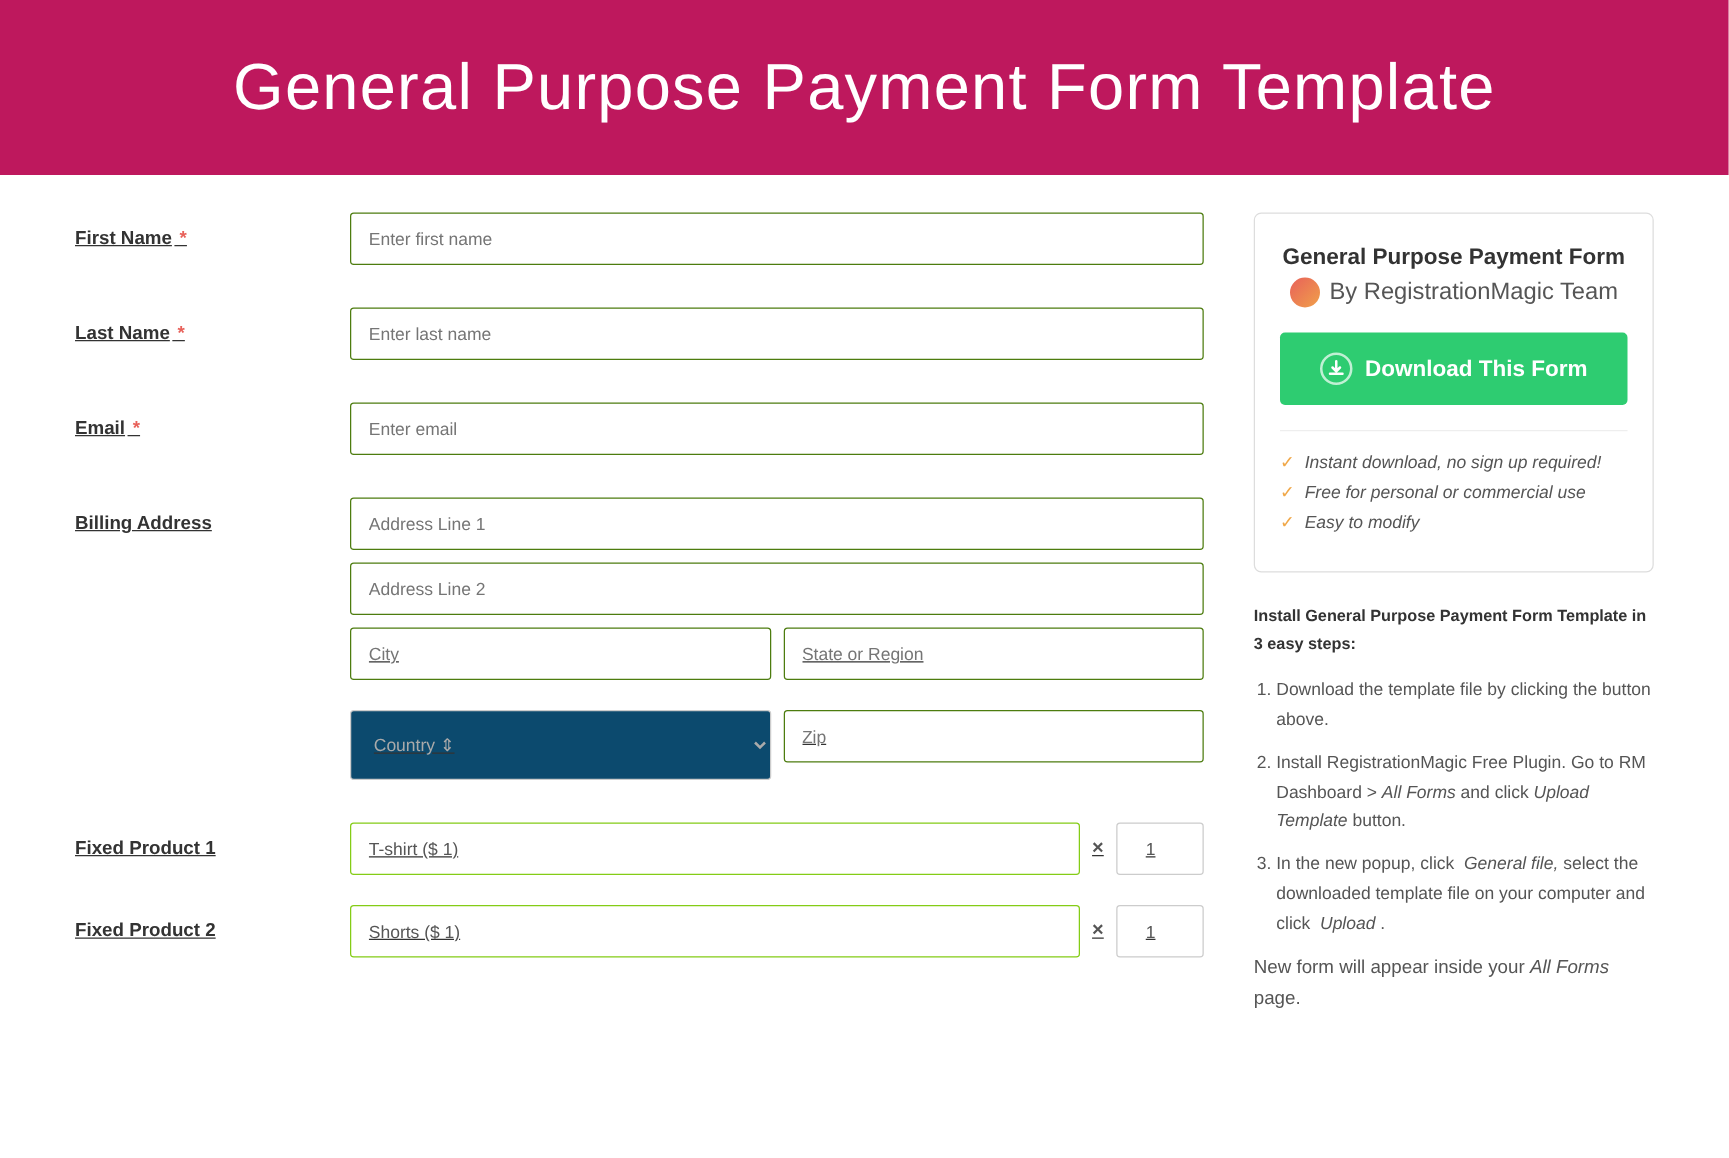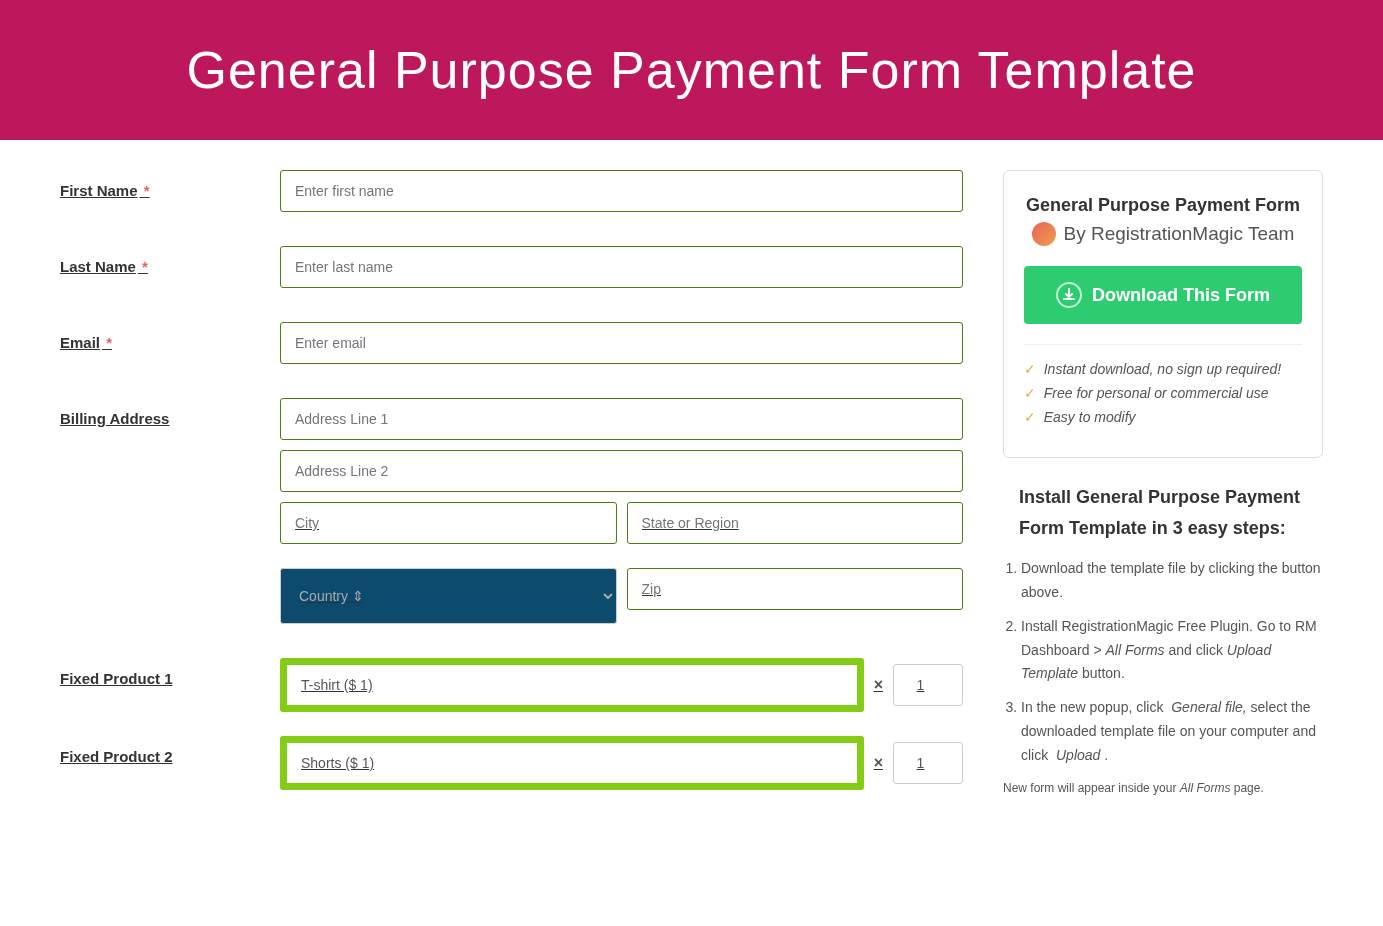--- a/index.html
+++ b/index.html
@@ -98,21 +98,21 @@
 
     .product-row {
       display: flex;
       align-items: center;
       gap: 10px;
     }
 
     .product-input {
       flex: 1;
       padding: 12px 14px;
-      border: 7px solid #84cc16;
+      border: 1px solid #84cc16;
       border-radius: 3px;
       font-size: 14px;
       color: #555;
     }
 
     .product-x {
       font-size: 16px;
       color: #555;
       font-weight: bold;
     }
@@ -218,42 +218,41 @@
     }
 
     .sidebar-instructions {
       font-size: 14px;
       color: #333;
       line-height: 1.7;
     }
 
     .sidebar-instructions .instructions-title {
       font-weight: 700;
-      font-size: 18px;
+      font-size: 13px;
       margin-bottom: 14px;
-      margin-left: 16px;
     }
 
     .sidebar-instructions ol {
       padding-left: 18px;
     }
 
     .sidebar-instructions ol li {
       margin-bottom: 10px;
       color: #555;
     }
 
     .italic-text {
       font-style: italic;
     }
 
     .new-form-note {
       margin-top: 10px;
       color: #555;
-      font-size: 12px;
+      font-size: 15px;
     }
   </style>
 </head>
 <body>
 
 <div class="header">
   <h1>General Purpose Payment Form Template</h1>
 </div>
 
 <div class="main-content">

